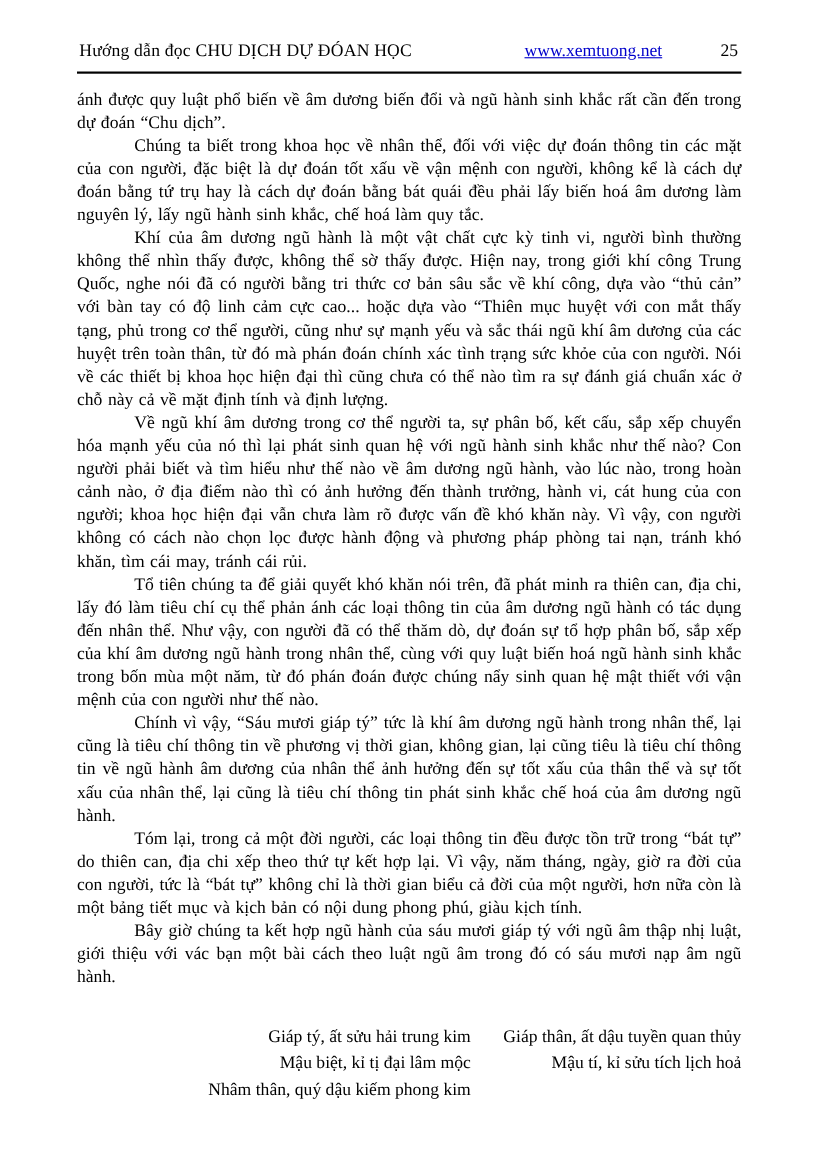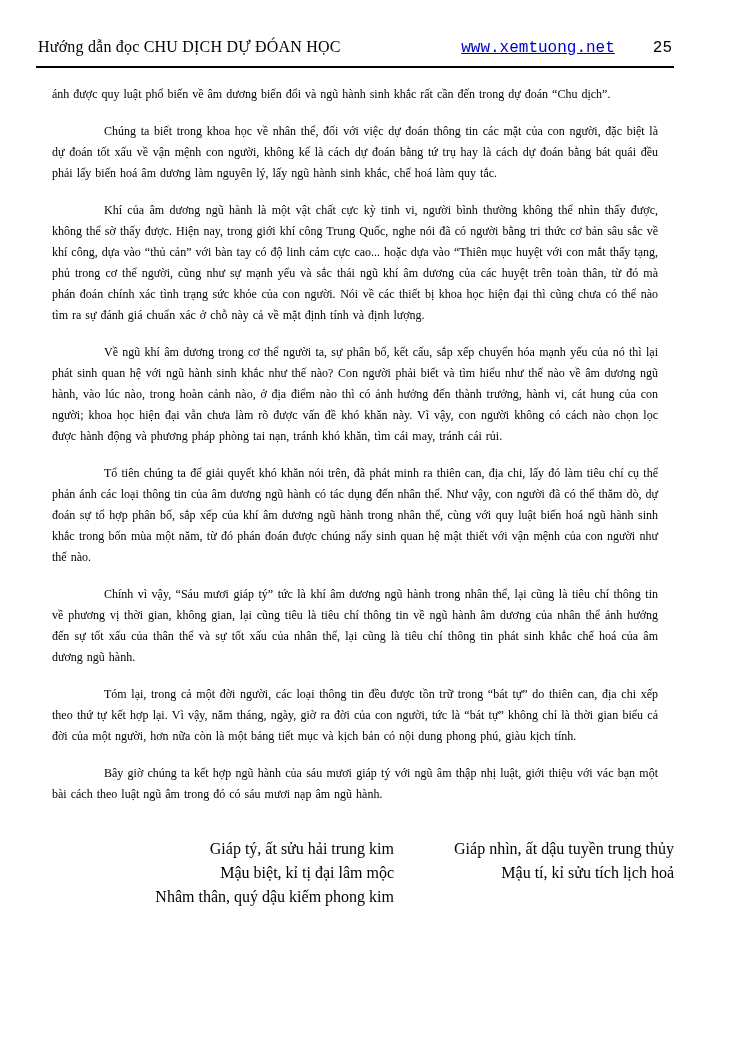--- a/index.html
+++ b/index.html
@@ -11,39 +11,38 @@
     width: 744px;
     height: 1053px;
     font-family: "Liberation Serif", "DejaVu Serif", serif;
     color: #000000;
     overflow: hidden;
   }
   .page {
     box-sizing: border-box;
     width: 744px;
     height: 1053px;
-    padding: 34px 70px 0 36px;
+    padding: 34px 70px 0 70px;
   }
   
   .page-header {
     display: flex;
     align-items: baseline;
     justify-content: space-between;
     font-size: 16px;
     padding: 4px 2px 0 2px;
   }
   .header-title {
     white-space: nowrap;
     letter-spacing: 0.2px;
   }
   .header-right {
     display: flex;
     align-items: baseline;
-    gap: 38px;
-    font-family: Liberation Mono, monospace;
+    gap: 52px;
   }
   .header-link {
     color: #0000cc;
     text-decoration: underline;
     cursor: pointer;
     white-space: nowrap;
   }
   .page-number {
     min-width: 18px;
     text-align: center;
@@ -51,22 +50,22 @@
   .header-rule {
     border: none;
     border-top: 2px solid #000000;
     margin: 9px 0 0 0;
   }
   
   .body-text {
     margin-top: 13px;
   }
   .body-text p {
-    margin: 16px;
-    font-size: 12px;
+    margin: 0;
+    font-size: 16px;
     line-height: 21px;
     text-align: justify;
     text-indent: 52px;
     word-spacing: 1px;
   }
   .body-text p.continuation {
     text-indent: 0;
   }
   
   .verse-section {
@@ -117,19 +116,19 @@
   </div>
 
   <div class="verse-section">
     <div class="verse-col left">
       <div class="verse-line">Giáp tý, ất sửu hải trung kim</div>
       <div class="verse-line">Mậu biệt, kỉ tị đại lâm mộc</div>
       <div class="verse-line">Nhâm thân, quý dậu kiếm phong kim</div>
 
     </div>
     <div class="verse-col right">
-      <div class="verse-line">Giáp nhìn, ất dậu tuyền trung thủy</div>
+      <div class="verse-line">Giáp thân, ất dậu tuyền quan thủy</div>
       <div class="verse-line">Mậu tí, kỉ sửu tích lịch hoả</div>
 
     </div>
   </div>
 
 </div>
 
 </body></html>

